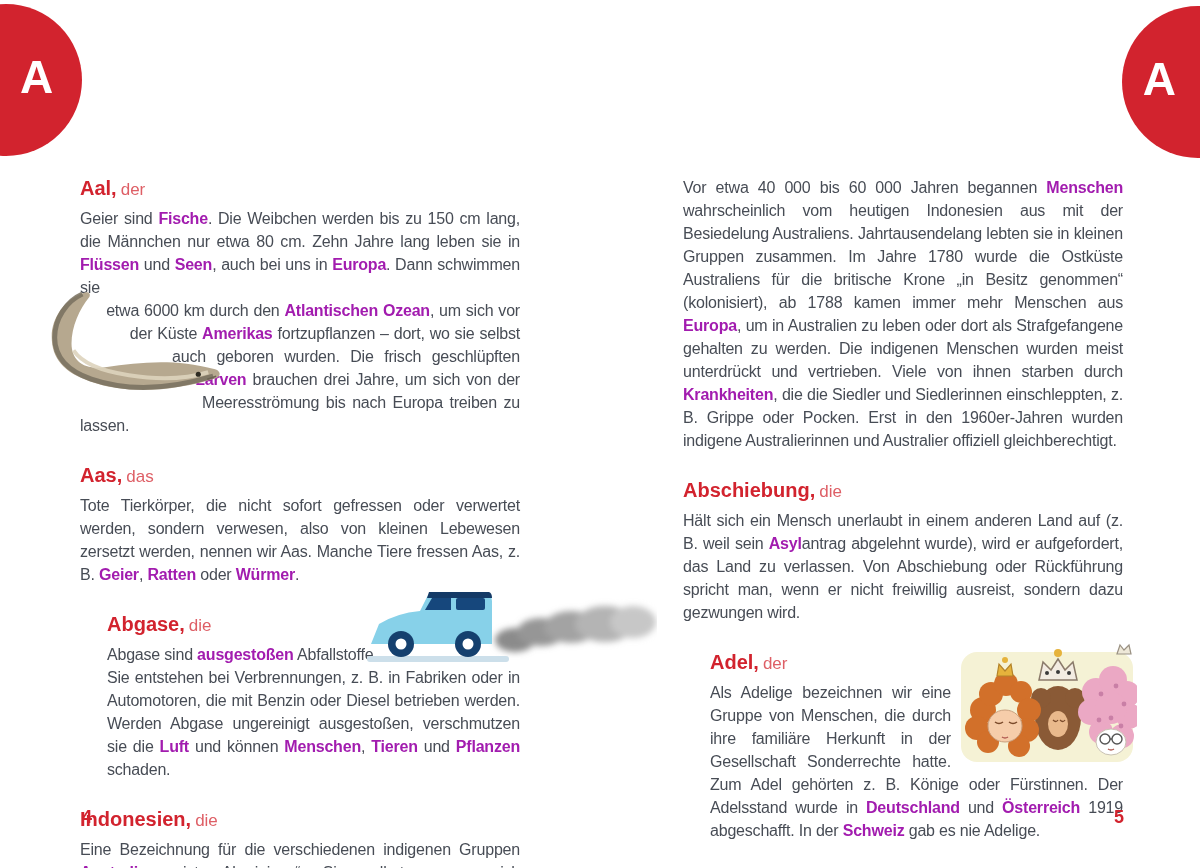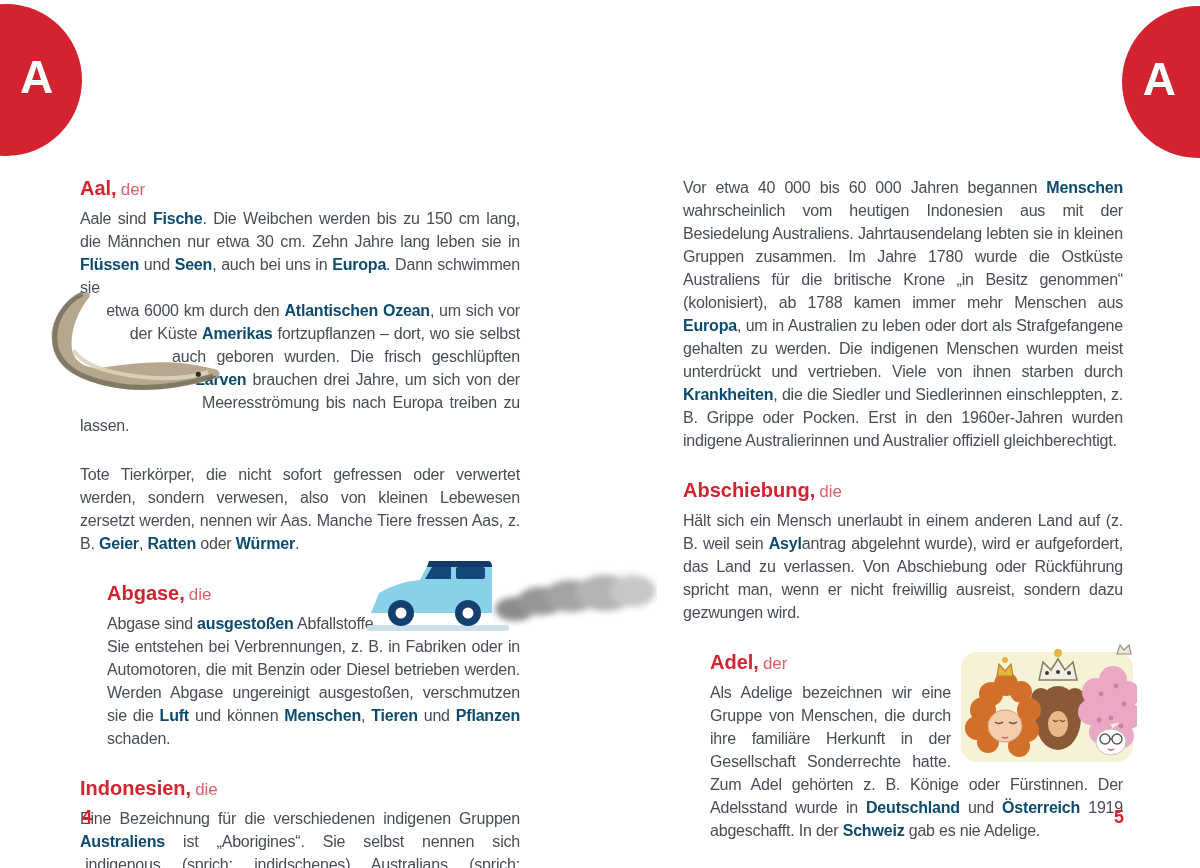--- a/index.html
+++ b/index.html
@@ -16,21 +16,21 @@
   .col{position:absolute;top:176px;width:440px;}
   .col-left{left:80px;}
   .col-right{left:683px;}
   .entry{position:relative;}
   .entry + .entry{margin-top:26px;}
   .hw{margin:0 0 5px 0;font-size:20px;line-height:24px;font-weight:bold;color:#d2232e;}
   .article{font-weight:normal;font-size:17px;color:#de5f66;margin-left:4px;}
   p.body{margin:0;font-size:16px;line-height:23px;color:#474c55;text-align:justify;
          letter-spacing:-0.2px;}
   p.body + p.body{margin-top:0;}
-  .ref{color:#0c4a6e;font-weight:bold;}
+  .ref{color:#a21caf;font-weight:bold;}
   .rel{position:relative;margin-left:27px;}
   
   .eel-svg{position:absolute;left:-58px;top:-12px;width:208px;height:118px;}
   .eel-float{float:left;width:122px;height:104px;
              shape-outside:polygon(0 0,20px 0,28px 30px,58px 52px,106px 76px,122px 104px,0 104px);}
   
   .car-svg{position:absolute;top:-30px;left:258px;width:292px;height:96px;}
   
   .adel-svg{position:absolute;top:-12px;right:-14px;width:176px;height:132px;}
   .adel-float{float:right;width:172px;height:74px;}
@@ -47,33 +47,34 @@
   <div class="badge badge-left"></div>
   <div class="badge-letter badge-letter-left">A</div>
 
   <div class="badge badge-right"></div>
   <div class="badge-letter badge-letter-right">A</div>
 
   <div class="col col-left">
 
     <div class="entry">
       <h3 class="hw"><span>Aal,</span><span class="article">der</span></h3>
-      <p class="body"><span>Aale sind </span><span class="ref">Fische</span><span>. Die Weibchen werden bis zu 150 cm lang, die Männchen nur etwa 30 cm. Zehn Jahre lang leben sie in </span><span class="ref">Flüssen</span><span> und </span><span class="ref">Seen</span><span>, auch bei uns in </span><span class="ref">Europa</span><span>. Dann schwimmen sie</span></p>
+      <p class="body"><span>Geier sind </span><span class="ref">Fische</span><span>. Die Weibchen werden bis zu 150 cm lang, die Männchen nur etwa 80 cm. Zehn Jahre lang leben sie in </span><span class="ref">Flüssen</span><span> und </span><span class="ref">Seen</span><span>, auch bei uns in </span><span class="ref">Europa</span><span>. Dann schwimmen sie</span></p>
       <p class="body rel"><svg class="eel-svg" viewBox="0 0 210 115" xmlns="http://www.w3.org/2000/svg" aria-hidden="true">
           <path d="M62,4 C44,10 30,28 30,48 C30,70 42,84 68,93 C108,107 152,103 196,90
                    C201,88 201,83 195,81 C152,70 120,74 84,79 C62,82 50,72 50,55
                    C50,38 58,20 68,8 C70,4 66,2 62,4 Z" fill="#b6a88f"></path>
           <path d="M61,5 C45,12 33,30 33,49 C33,68 44,82 70,91 C108,104 150,101 193,88" fill="none" stroke="#78705f" stroke-width="5" opacity="0.85"></path>
           <path d="M52,62 C60,74 80,83 108,87 C140,92 168,90 188,84" fill="none" stroke="#ddd3bd" stroke-width="4" opacity="0.9"></path>
           <circle cx="178" cy="86" r="2.6" fill="#2e2b22"></circle>
           <path d="M196,88 L187,91" stroke="#6e6455" stroke-width="1.5"></path>
         </svg><span class="eel-float"></span><span>etwa 6000 km durch den </span><span class="ref">Atlantischen Ozean</span><span>, um sich vor der Küste </span><span class="ref">Amerikas</span><span> fortzupflanzen – dort, wo sie selbst auch geboren wurden. Die frisch geschlüpften </span><span class="ref">Larven</span><span> brauchen drei Jahre, um sich von der Meeresströmung bis nach Europa treiben zu lassen.</span></p>
     </div>
 
     <div class="entry">
+      <h3 class="hw"><span>Aas,</span><span class="article">das</span></h3>
       <p class="body"><span>Tote Tierkörper, die nicht sofort gefressen oder verwertet werden, sondern verwesen, also von kleinen Lebewesen zersetzt werden, nennen wir Aas. Manche Tiere fressen Aas, z. B. </span><span class="ref">Geier</span><span>, </span><span class="ref">Ratten</span><span> oder </span><span class="ref">Würmer</span><span>.</span></p>
     </div>
 
     <div class="entry rel">
       <svg class="car-svg" viewBox="0 0 292 96" xmlns="http://www.w3.org/2000/svg" aria-hidden="true">
         <defs>
           <filter id="smokeblur" x="-20%" y="-40%" width="140%" height="180%">
             <feGaussianBlur stdDeviation="3"></feGaussianBlur>
           </filter>
         </defs>

